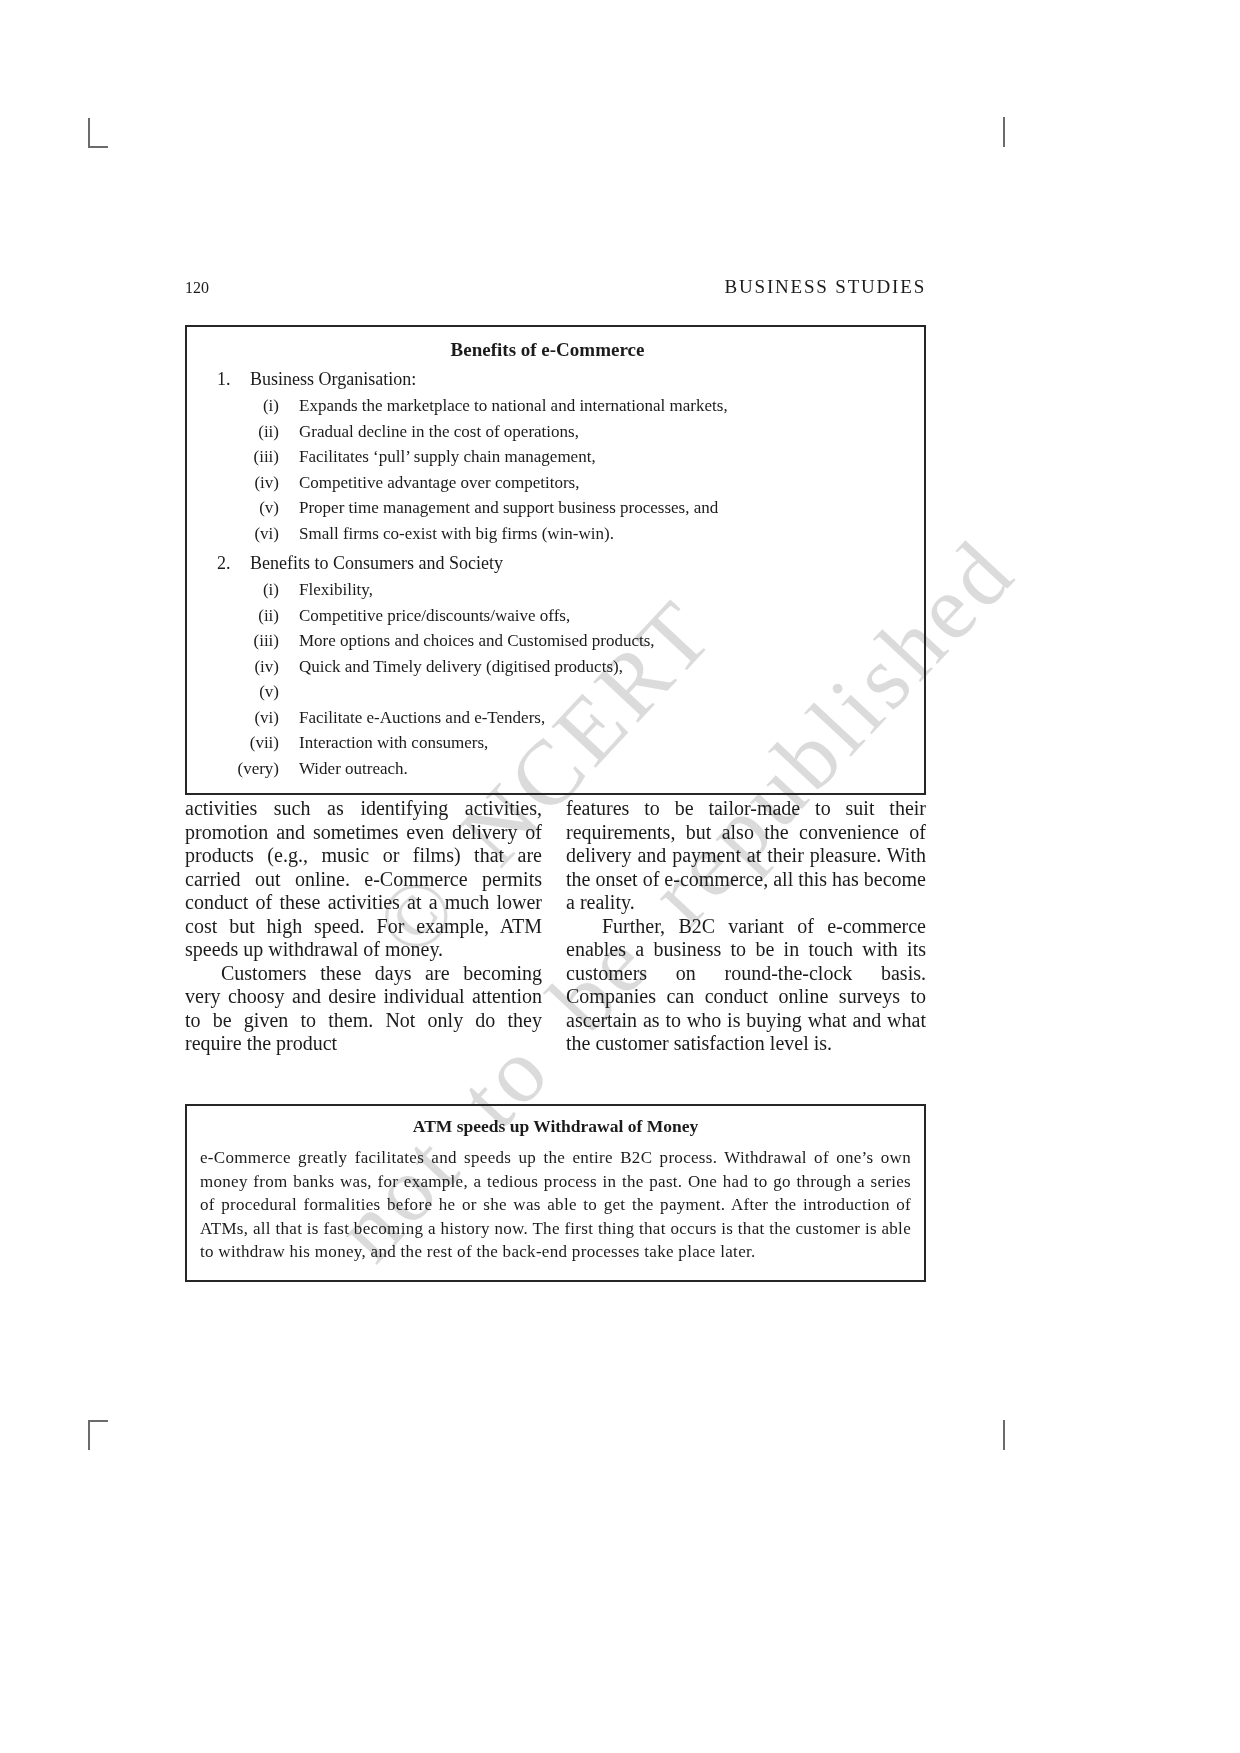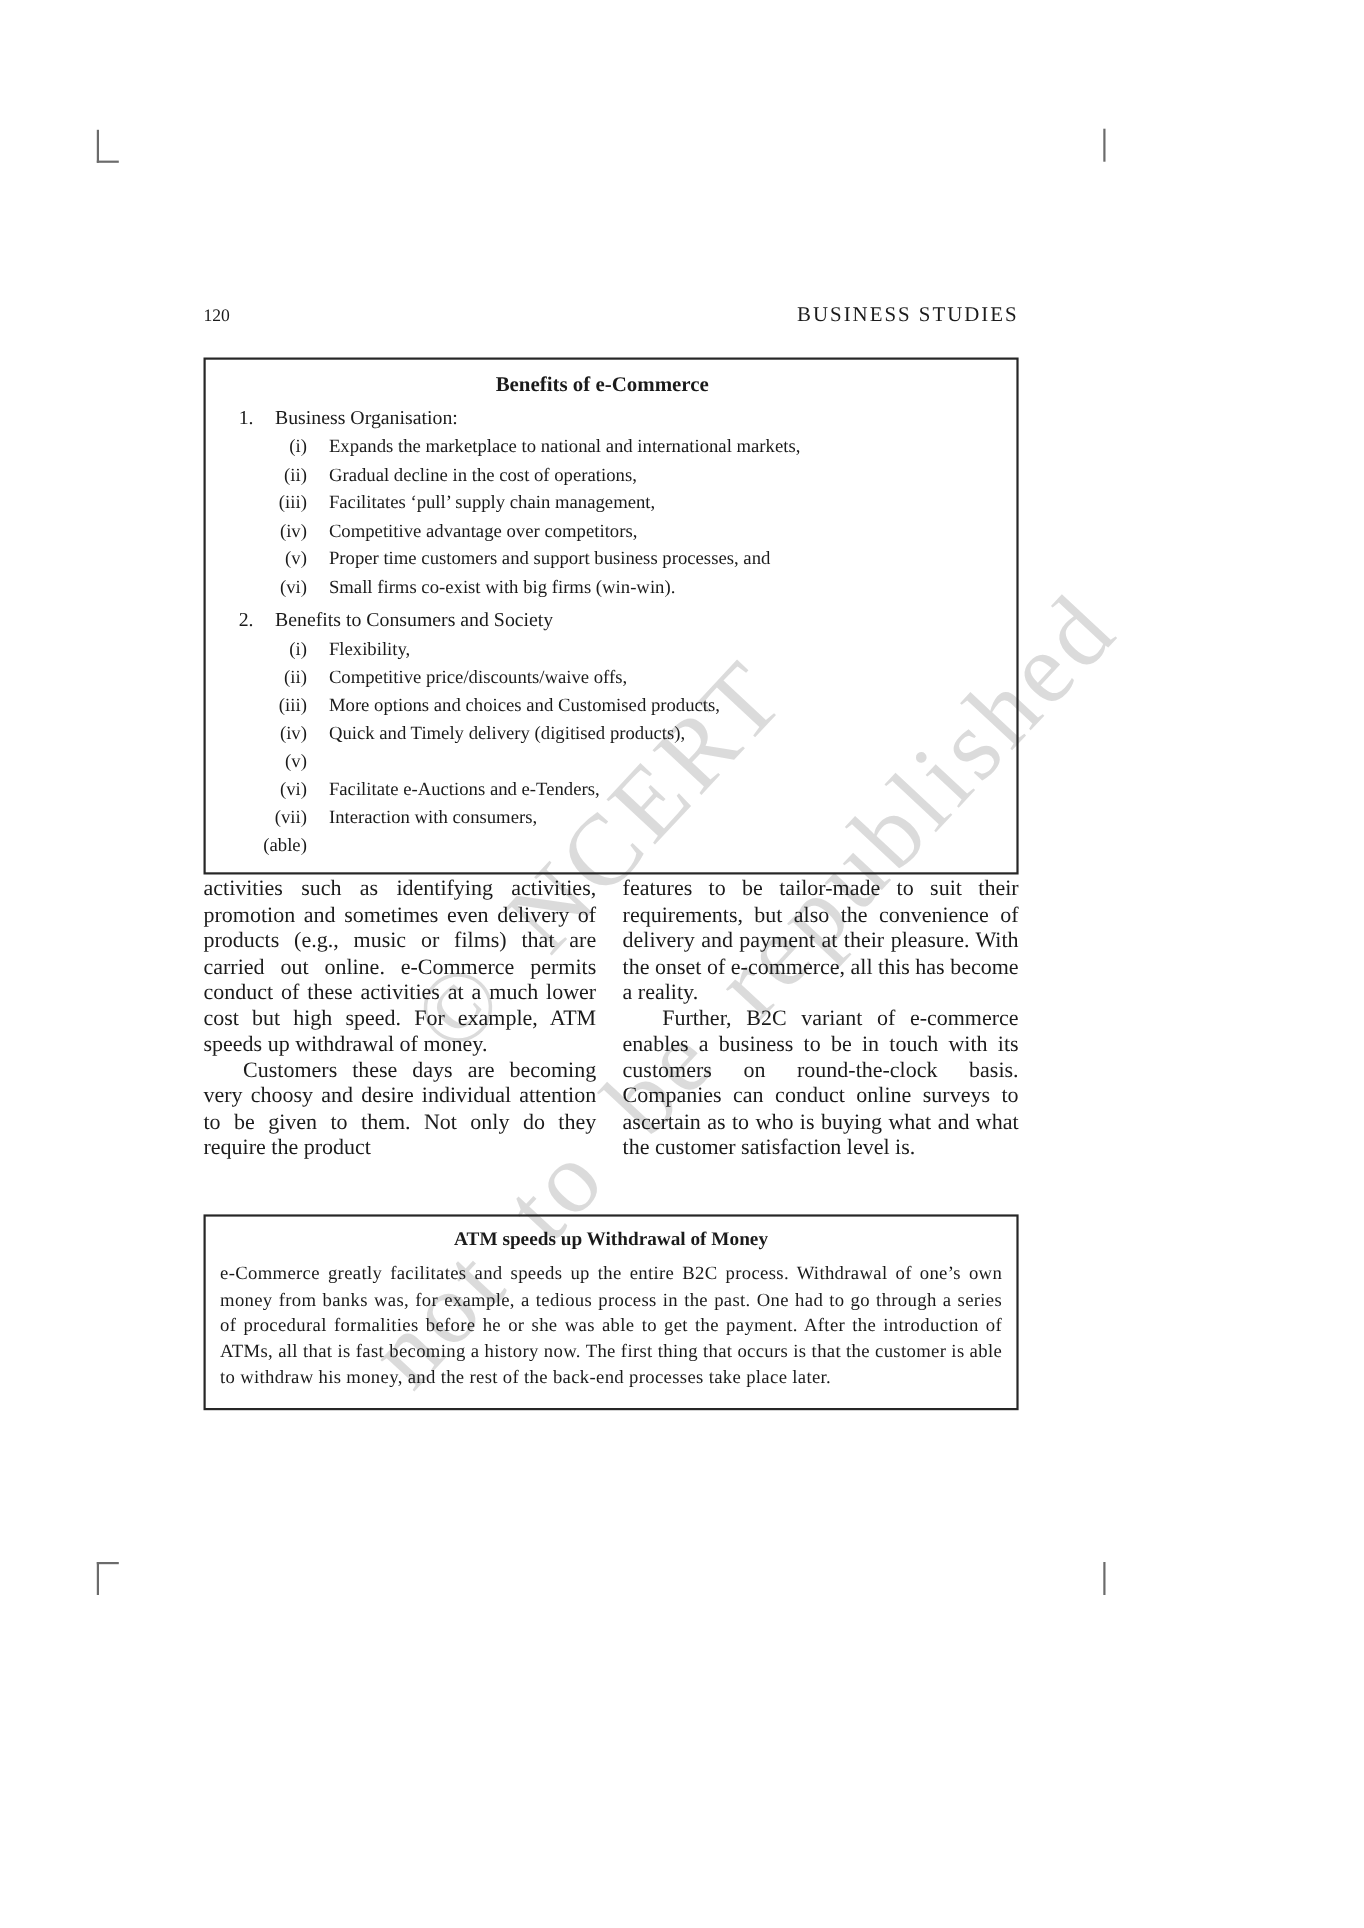--- a/index.html
+++ b/index.html
@@ -102,21 +102,21 @@
       <div class="item">
         <span class="roman">(iii)</span>
         <span class="item-text">Facilitates ‘pull’ supply chain management,</span>
       </div>
       <div class="item">
         <span class="roman">(iv)</span>
         <span class="item-text">Competitive advantage over competitors,</span>
       </div>
       <div class="item">
         <span class="roman">(v)</span>
-        <span class="item-text">Proper time customers and support business processes, and</span>
+        <span class="item-text">Proper time management and support business processes, and</span>
       </div>
       <div class="item">
         <span class="roman">(vi)</span>
         <span class="item-text">Small firms co-exist with big firms (win-win).</span>
       </div>
     </div>
 
     <div class="section">
       <div class="section-heading">
         <span class="sec-num">2.</span>
@@ -143,21 +143,22 @@
       </div>
       <div class="item">
         <span class="roman">(vi)</span>
         <span class="item-text">Facilitate e-Auctions and e-Tenders,</span>
       </div>
       <div class="item">
         <span class="roman">(vii)</span>
         <span class="item-text">Interaction with consumers,</span>
       </div>
       <div class="item">
-        <span class="roman">(able)</span>
+        <span class="roman">(very)</span>
+        <span class="item-text">Wider outreach.</span>
       </div>
     </div>
   </div>
 
   <div class="col col-left">
     <p>activities such as identifying activities, promotion and sometimes even delivery of products (e.g., music or films) that are carried out online. e-Commerce permits conduct of these activities at a much lower cost but high speed. For example, ATM speeds up withdrawal of money.</p>
     <p class="indent">Customers these days are becoming very choosy and desire individual attention to be given to them. Not only do they require the product</p>
   </div>
   <div class="col col-right">
     <p>features to be tailor-made to suit their requirements, but also the convenience of delivery and payment at their pleasure. With the onset of e-commerce, all this has become a reality.</p>

